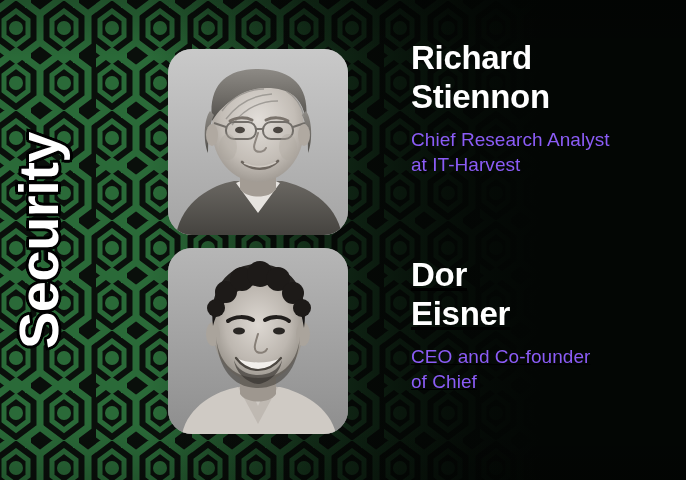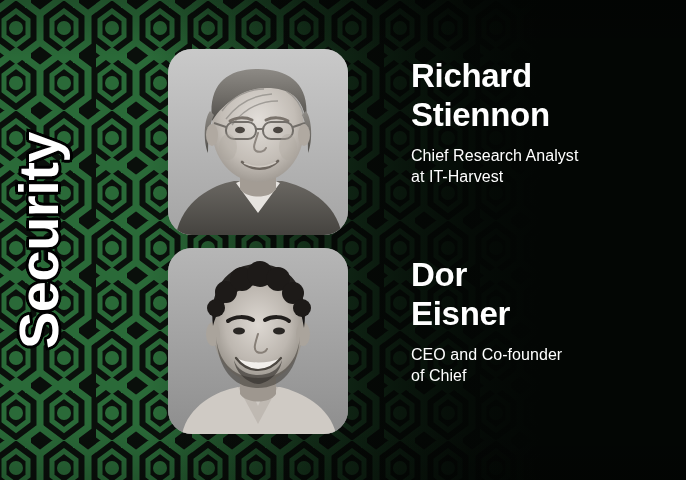--- a/index.html
+++ b/index.html
@@ -101,35 +101,35 @@
   .photo.p1 { top: 49px; }
   .photo.p2 { top: 248px; }
   .photo svg { display: block; width: 100%; height: 100%; }
 
   
   .speaker {
     position: absolute;
     left: 411px;
     width: 272px;
   }
-  .speaker.s1 { top: 57px; }
-  .speaker.s2 { top: 256px; }
+  .speaker.s1 { top: 39px; }
+  .speaker.s2 { top: 256px; text-decoration: underline; }
 
   .sp-name {
     color: #ffffff;
     font-size: 33px;
     font-weight: 700;
     line-height: 1.18;
     letter-spacing: -0.3px;
     margin: 0;
     white-space: pre-line;
   }
   .sp-role {
-    color: #ffffff;
-    font-size: 16px;
+    color: #8b5cf6;
+    font-size: 19px;
     font-weight: 400;
     line-height: 1.32;
     letter-spacing: 0.05px;
     margin: 10px 0 0 0;
     white-space: pre-line;
   }
 </style>
 </head>
 <body>
 

